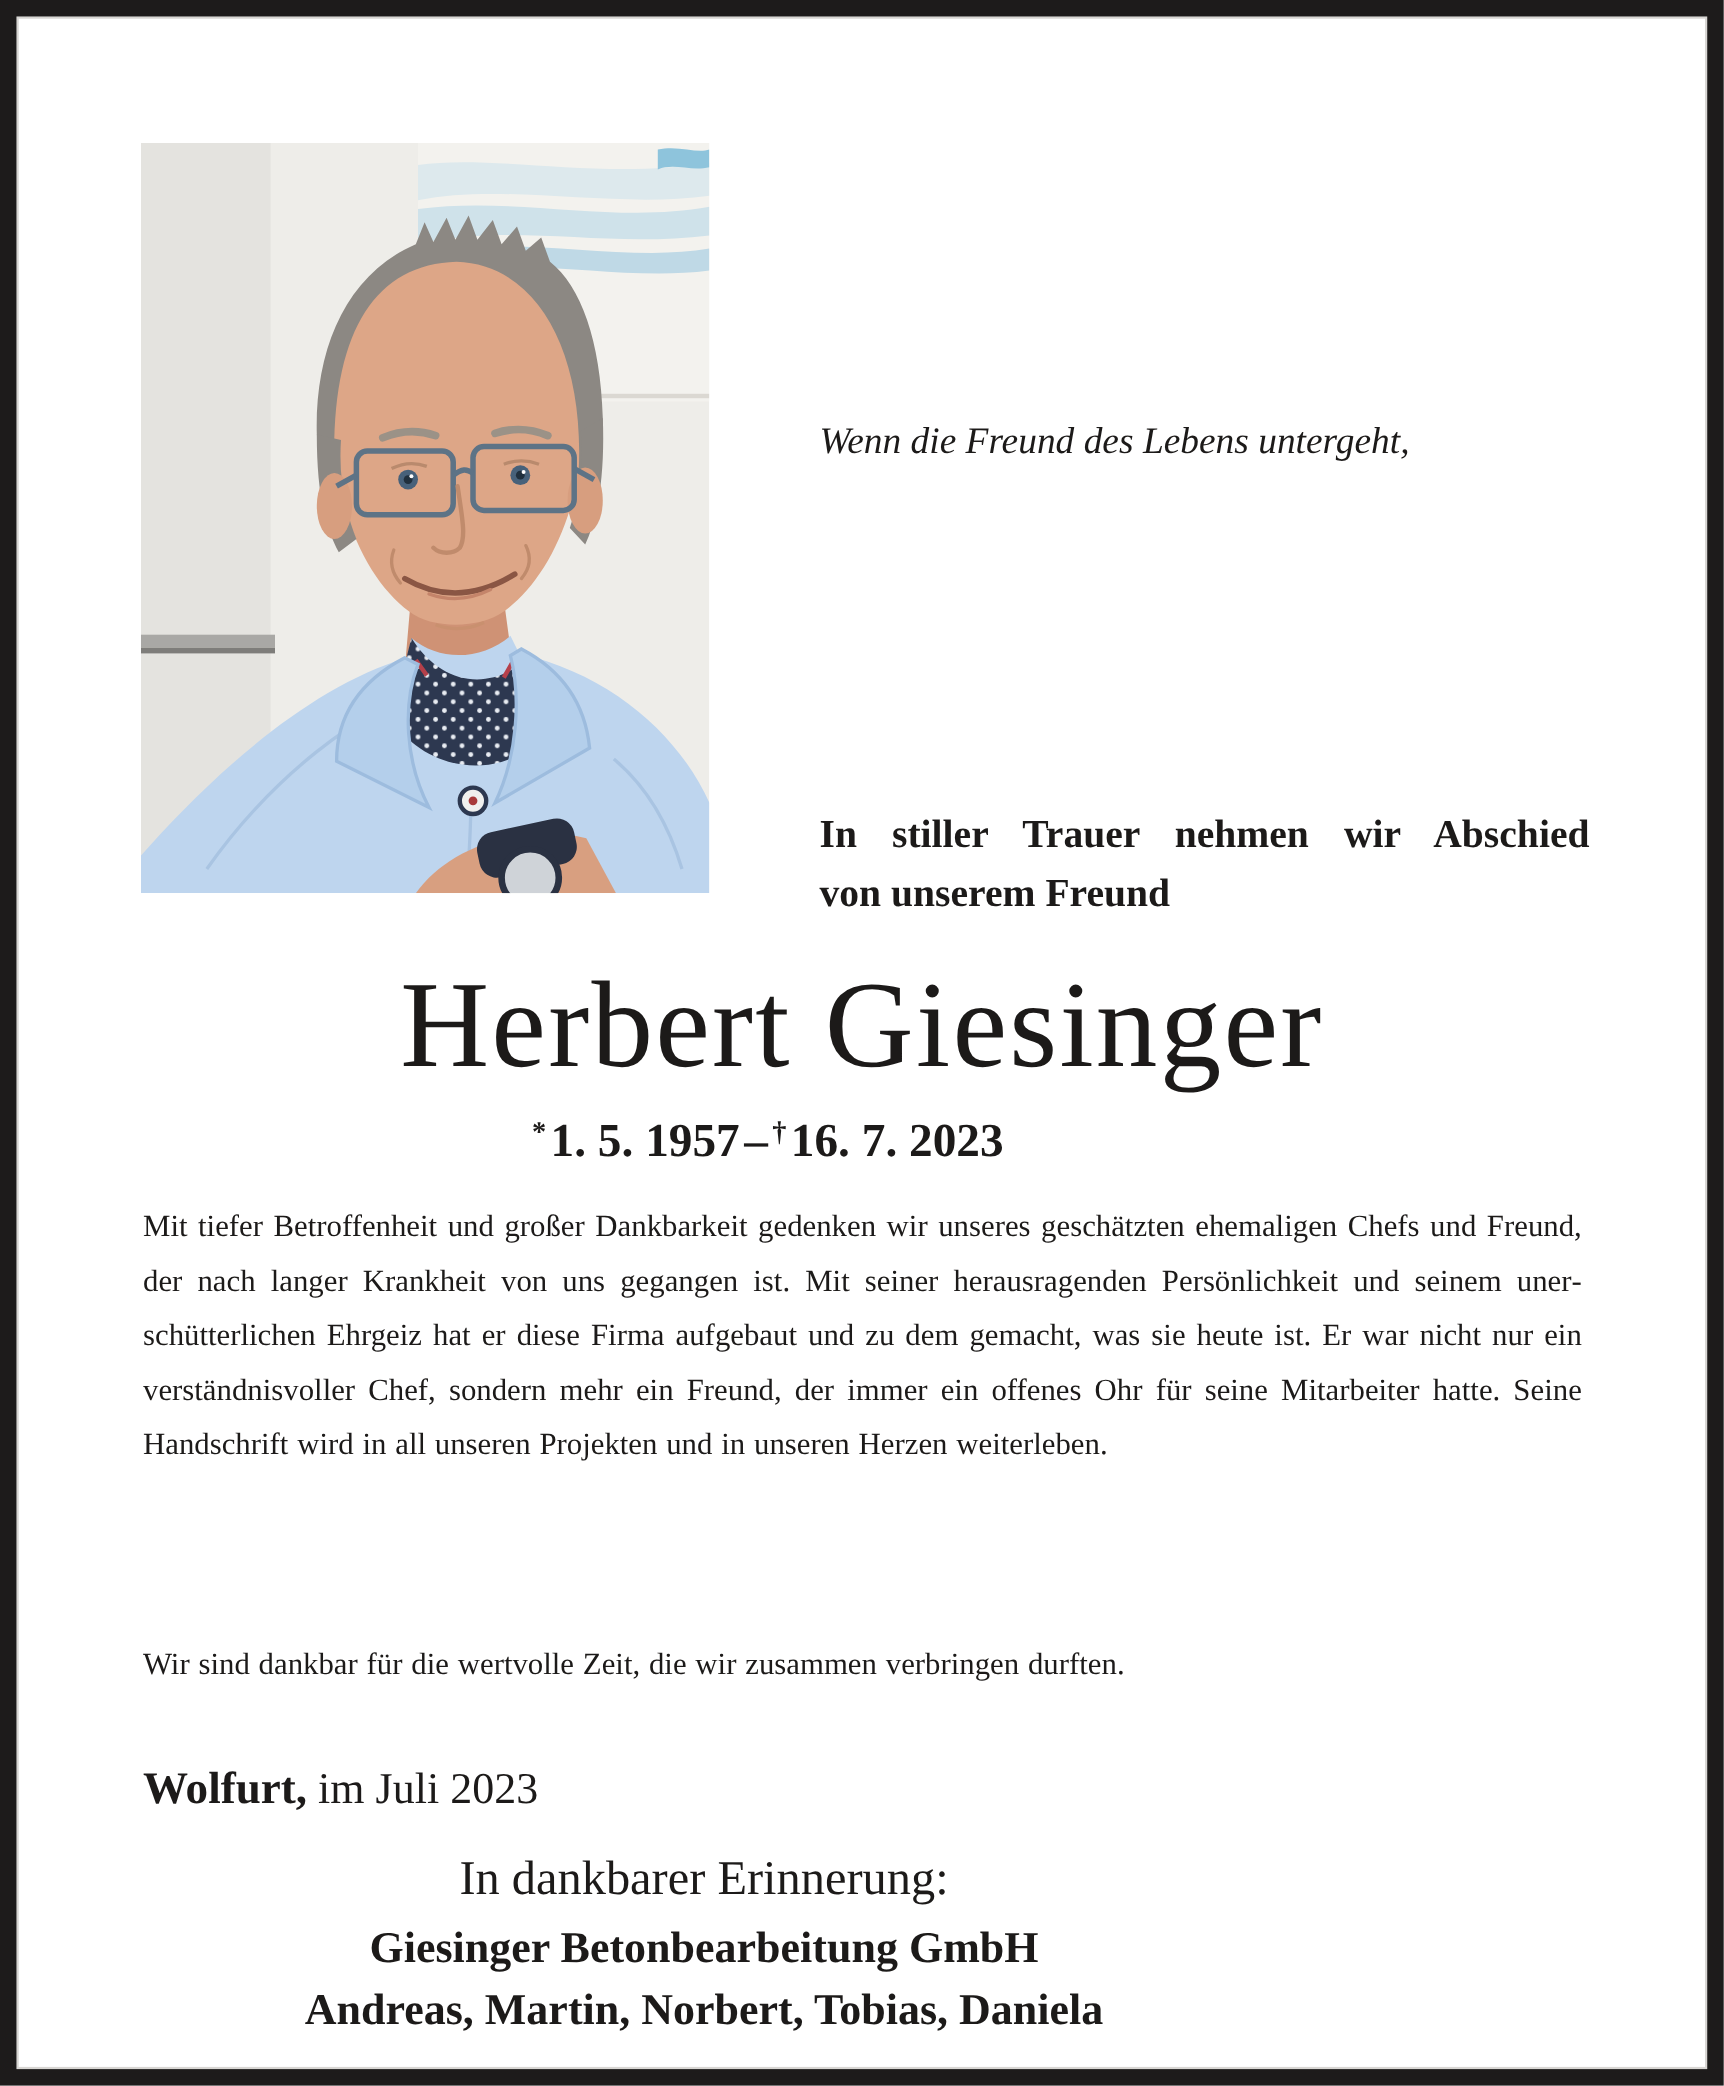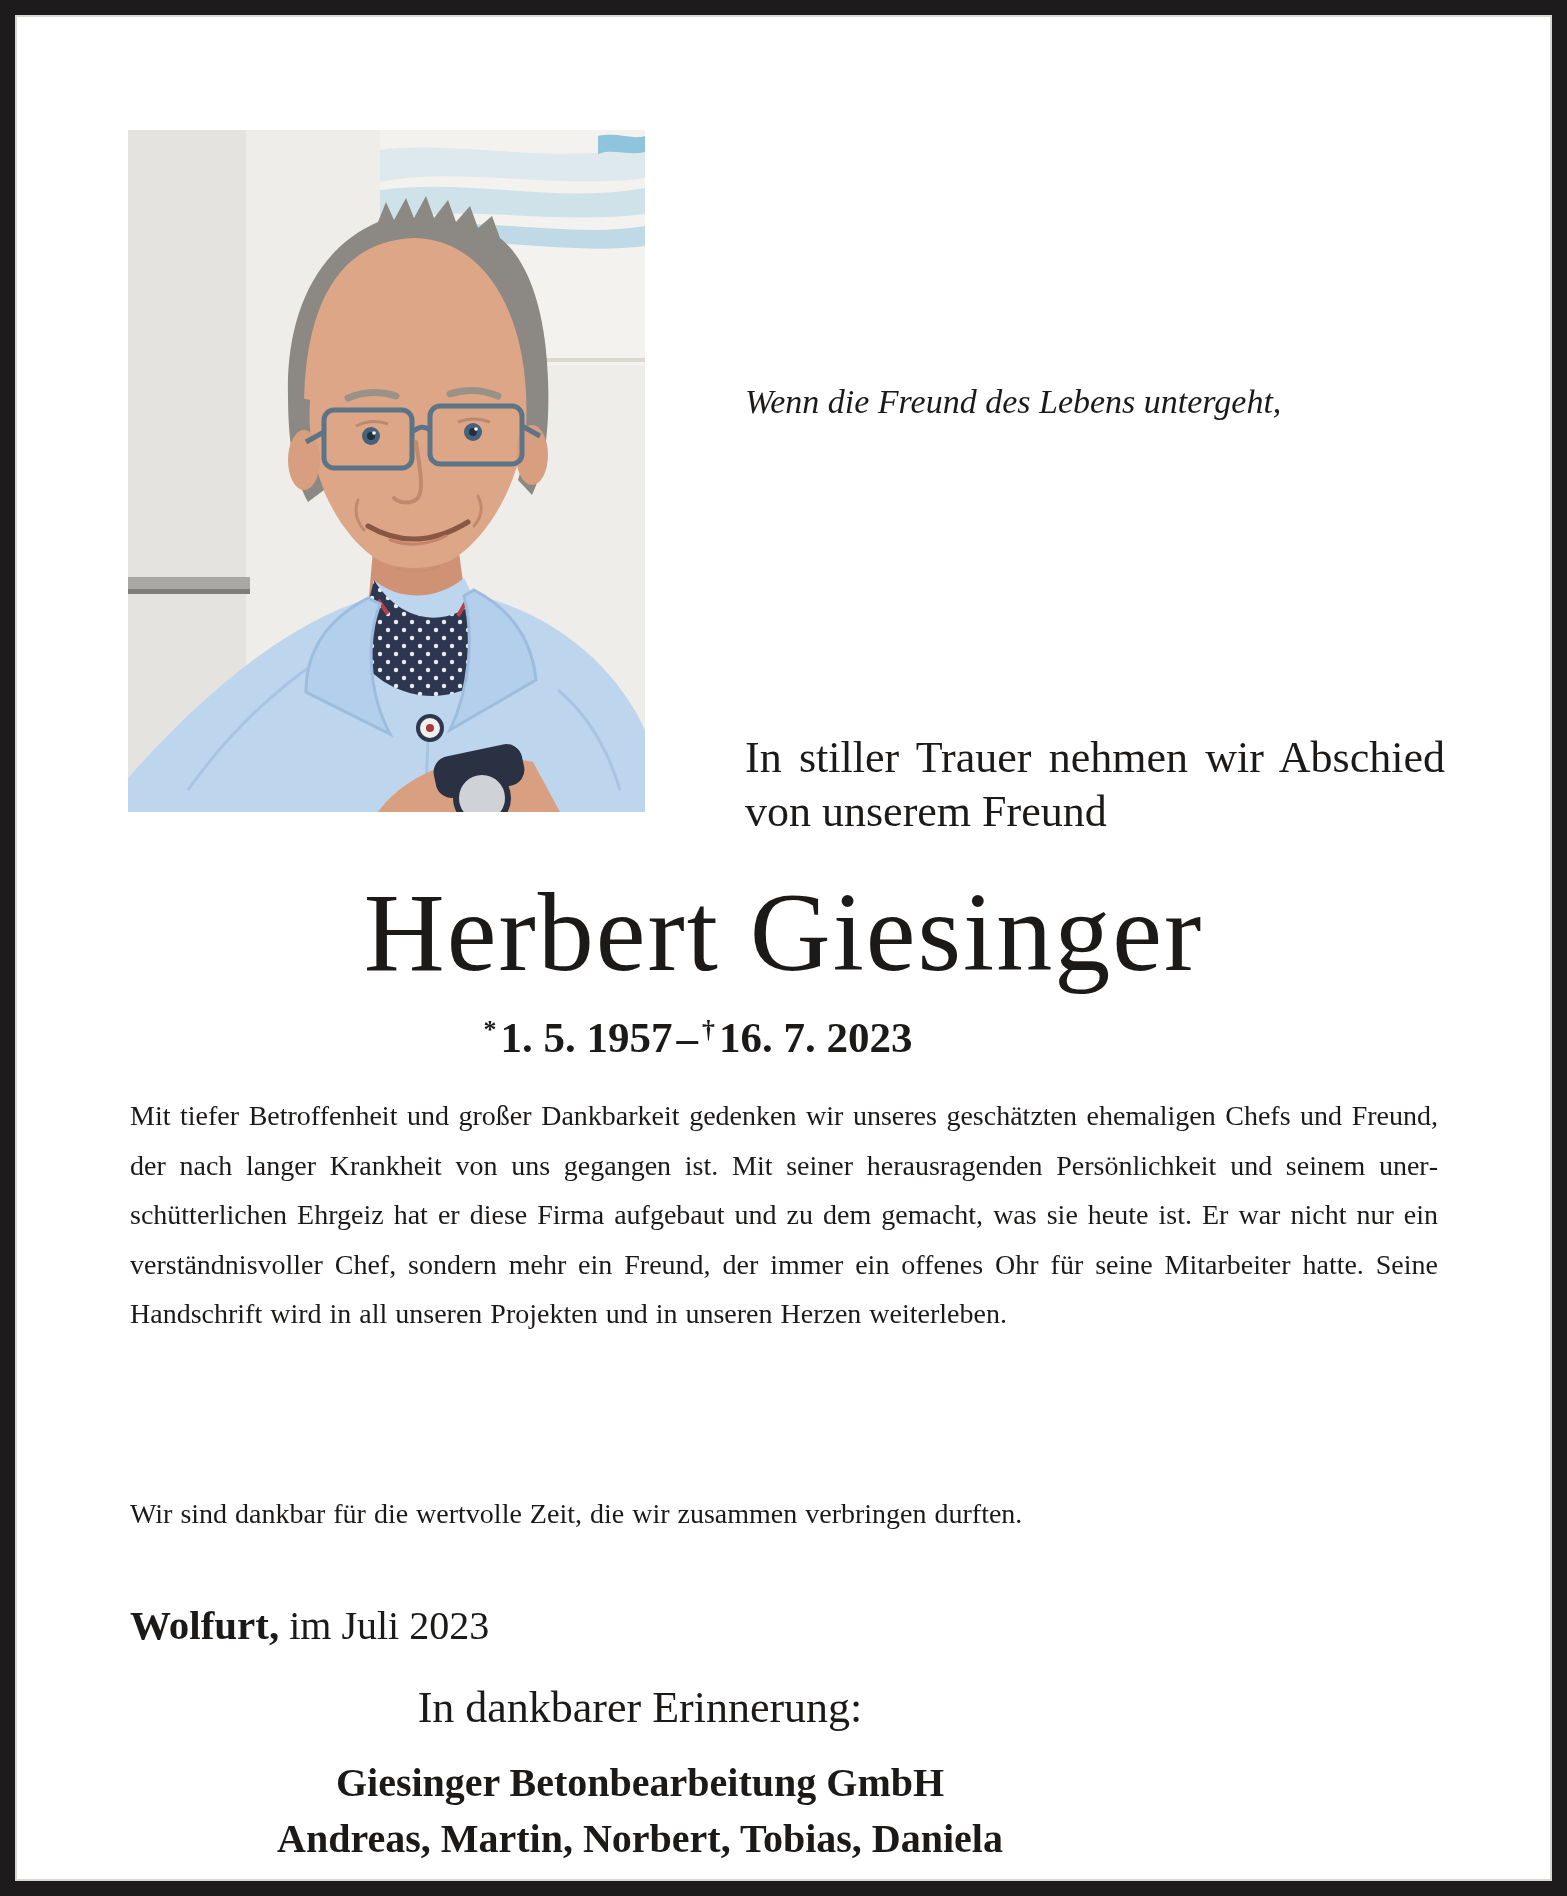--- a/index.html
+++ b/index.html
@@ -30,21 +30,21 @@
     width: 517px; height: 682px;
     overflow: hidden;
   }
   .photo svg { display: block; width: 100%; height: 100%; }
   .quote {
     position: absolute; left: 745px; top: 378px; width: 690px;
     font-style: italic; font-size: 34px; line-height: 47px;
   }
   .intro {
     position: absolute; left: 745px; top: 731px; width: 700px;
-    font-size: 44px; line-height: 54px;
+    font-size: 36px; line-height: 54px; font-weight: bold;
   }
   .intro .l1 { text-align: justify; text-align-last: justify; }
   .name {
     position: absolute; left: 0; top: 868px; width: 1567px;
     text-align: center;
     font-size: 112px; line-height: 1.15; letter-spacing: 2px;
     white-space: nowrap;
   }
   .dates {
     position: absolute; left: 0; top: 1013px; width: 1396px;
@@ -65,21 +65,21 @@
   .dateline {
     position: absolute; left: 130px; top: 1601px;
     font-size: 40px;
   }
   .dateline .place { font-weight: bold; font-size: 41px; text-align: center; }
   .footer {
     position: absolute; left: 0; top: 1684px; width: 1280px;
     text-align: center;
   }
   .footer .heading { font-size: 44px; line-height: 48px; }
-  .footer .company { font-size: 40px; font-weight: bold; line-height: 46px; margin-top: 28px; }
+  .footer .company { font-size: 40px; font-weight: bold; line-height: 46px; margin-top: 16px; }
   .footer .names   { font-size: 40px; font-weight: bold; line-height: 46px; margin-top: 10px; }
 </style>
 </head>
 <body>
 
 <div class="frame"></div>
 <div class="frame-inner"></div>
 
 <div class="photo">
   <svg viewBox="0 0 517 682" xmlns="http://www.w3.org/2000/svg">

